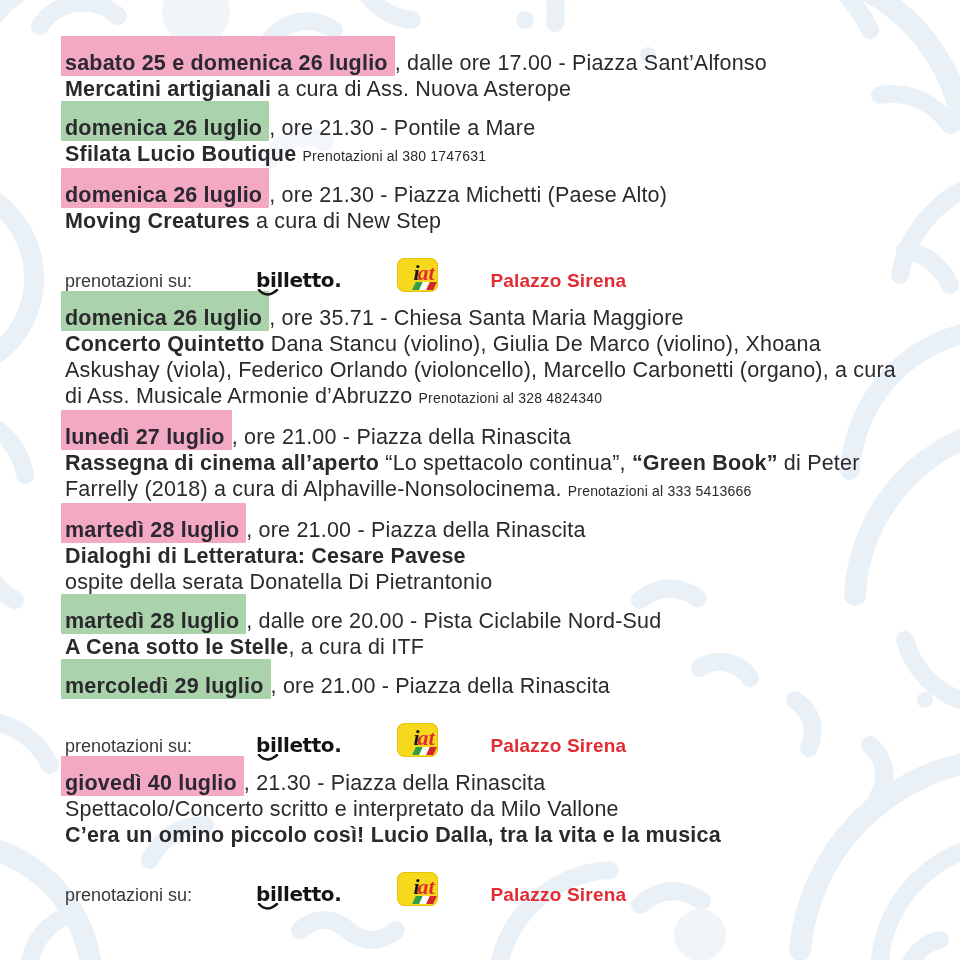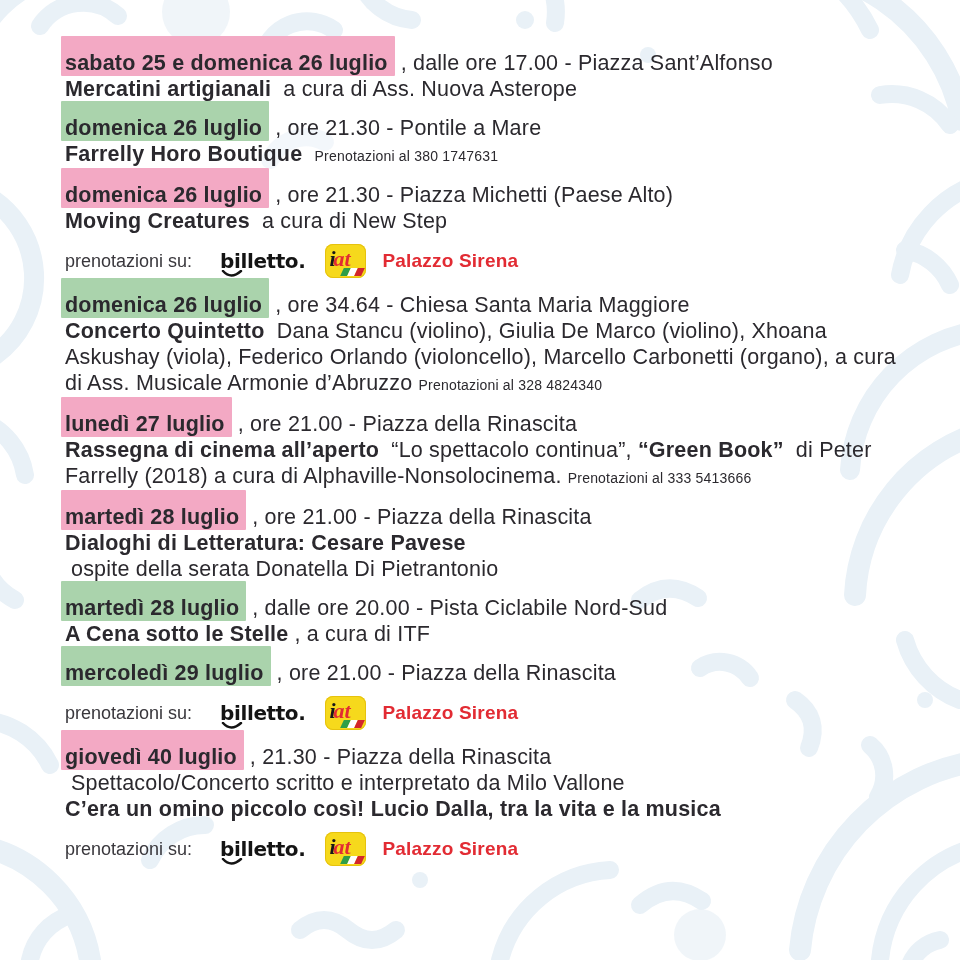--- a/index.html
+++ b/index.html
@@ -12,38 +12,38 @@
   .content{
     position:absolute;left:65px;top:50px;width:832px;z-index:1;
     color:var(--text,#2b292e);
   }
   .event{margin-bottom:13px;}
   .evline{margin:0;font-size:21.5px;line-height:26px;letter-spacing:0.2px;}
   .date{font-weight:bold;padding:15px 7px 1px 4px;margin-left:-4px;border-radius:1px;}
   .hl-pink{background:var(--hl-pink,#f3a9c4);}
   .hl-green{background:var(--hl-green,#aad3ac);}
   .seg-bold{font-weight:bold;}
-  .seg-normal{font-weight:normal;padding-left:6px;}
+  .seg-normal{font-weight:normal;}
   .seg-small{font-size:14px;}
-  .pren-row{display:flex;align-items:center;margin-top:9px;height:36px;}
+  .pren-row{display:flex;align-items:flex-end;margin-top:22px;height:36px;gap:36px;}
   .pren-label{font-size:18px;color:#39373c;margin-right:28px;}
   .billetto{
     position:relative;display:inline-block;
     font-family:"DejaVu Sans",sans-serif;font-weight:bold;font-size:20px;
     letter-spacing:-0.4px;color:#141414;margin-right:20px;
   }
   .billetto .bsmile{position:absolute;left:1px;bottom:-7px;}
   .iat-box{
     width:41px;height:34px;border-radius:8px;position:relative;display:inline-block;
     background:var(--iat-yellow,#f6d91c);
     box-shadow:inset 0 0 0 1px #e6c20e;
     margin-right:16px;flex:0 0 auto;
   }
   .iat-text{
-    position:absolute;left:4px;top:4px;line-height:1;
+    position:absolute;left:16px;top:4px;line-height:1;
     font-family:"Liberation Serif","DejaVu Serif",serif;
     font-style:italic;font-weight:bold;font-size:22px;
   }
   .iat-i{color:#17171a;}
   .iat-at{color:var(--accent-red,#d3262c);margin-left:-2px;}
   .iat-flag{position:absolute;right:3px;bottom:2px;display:flex;transform:skewX(-25deg);}
   .iat-flag i{width:7px;height:8px;display:block;}
   .fg{background:#2f9e48;} .fw{background:#ffffff;} .fr{background:#d3262c;}
   .palazzo{font-weight:bold;font-size:19px;color:var(--accent-red,#e22b33);letter-spacing:0.2px;}
 </style>
@@ -96,21 +96,21 @@
     </g>
   </svg>
 
   <main class="content">
       <section class="event">
         <p class="evline"><span class="date hl-pink">sabato 25 e domenica 26 luglio</span><span class="seg-normal">, dalle ore 17.00 - Piazza Sant’Alfonso</span></p>
         <p class="evline"><span class="seg-bold">Mercatini artigianali</span><span class="seg-normal"> a cura di Ass. Nuova Asterope</span></p>
       </section>
       <section class="event">
         <p class="evline"><span class="date hl-green">domenica 26 luglio</span><span class="seg-normal">, ore 21.30 - Pontile a Mare</span></p>
-        <p class="evline"><span class="seg-bold">Farrelly Horo Boutique</span><span class="seg-normal"> </span><span class="seg-small">Prenotazioni al 380 1747631</span></p>
+        <p class="evline"><span class="seg-bold">Sfilata Lucio Boutique</span><span class="seg-normal"> </span><span class="seg-small">Prenotazioni al 380 1747631</span></p>
       </section>
       <section class="event">
         <p class="evline"><span class="date hl-pink">domenica 26 luglio</span><span class="seg-normal">, ore 21.30 - Piazza Michetti (Paese Alto)</span></p>
         <p class="evline"><span class="seg-bold">Moving Creatures</span><span class="seg-normal"> a cura di New Step</span></p>
   <div class="pren-row">
     <span class="pren-label">prenotazioni su:</span>
     <span class="billetto">
       <span>billetto.</span>
       <svg class="bsmile" width="22" height="10" viewBox="0 0 22 10">
         <path d="M2 1 q8 9 18 0" stroke="#141414" stroke-width="2.5" fill="none" stroke-linecap="round"></path>
@@ -121,21 +121,21 @@
       <span class="iat-flag">
         <i class="fg"></i>
               <i class="fw"></i>
               <i class="fr"></i>
       </span>
     </span>
     <span class="palazzo">Palazzo Sirena</span>
   </div>
 </section>
       <section class="event">
-        <p class="evline"><span class="date hl-green">domenica 26 luglio</span><span class="seg-normal">, ore 34.64 - Chiesa Santa Maria Maggiore</span></p>
+        <p class="evline"><span class="date hl-green">domenica 26 luglio</span><span class="seg-normal">, ore 35.71 - Chiesa Santa Maria Maggiore</span></p>
         <p class="evline"><span class="seg-bold">Concerto Quintetto</span><span class="seg-normal"> Dana Stancu (violino), Giulia De Marco (violino), Xhoana Askushay (viola), Federico Orlando (violoncello), Marcello Carbonetti (organo), a cura di Ass. Musicale Armonie d’Abruzzo </span><span class="seg-small">Prenotazioni al 328 4824340</span></p>
       </section>
       <section class="event">
         <p class="evline"><span class="date hl-pink">lunedì 27 luglio</span><span class="seg-normal">, ore 21.00 - Piazza della Rinascita</span></p>
         <p class="evline"><span class="seg-bold">Rassegna di cinema all’aperto</span><span class="seg-normal"> “Lo spettacolo continua”, </span><span class="seg-bold">“Green Book”</span><span class="seg-normal"> di Peter Farrelly (2018) a cura di Alphaville-Nonsolocinema. </span><span class="seg-small">Prenotazioni al 333 5413666</span></p>
       </section>
       <section class="event">
         <p class="evline"><span class="date hl-pink">martedì 28 luglio</span><span class="seg-normal">, ore 21.00 - Piazza della Rinascita</span></p>
         <p class="evline"><span class="seg-bold">Dialoghi di Letteratura: Cesare Pavese</span></p>
         <p class="evline"><span class="seg-normal">ospite della serata Donatella Di Pietrantonio</span></p>

